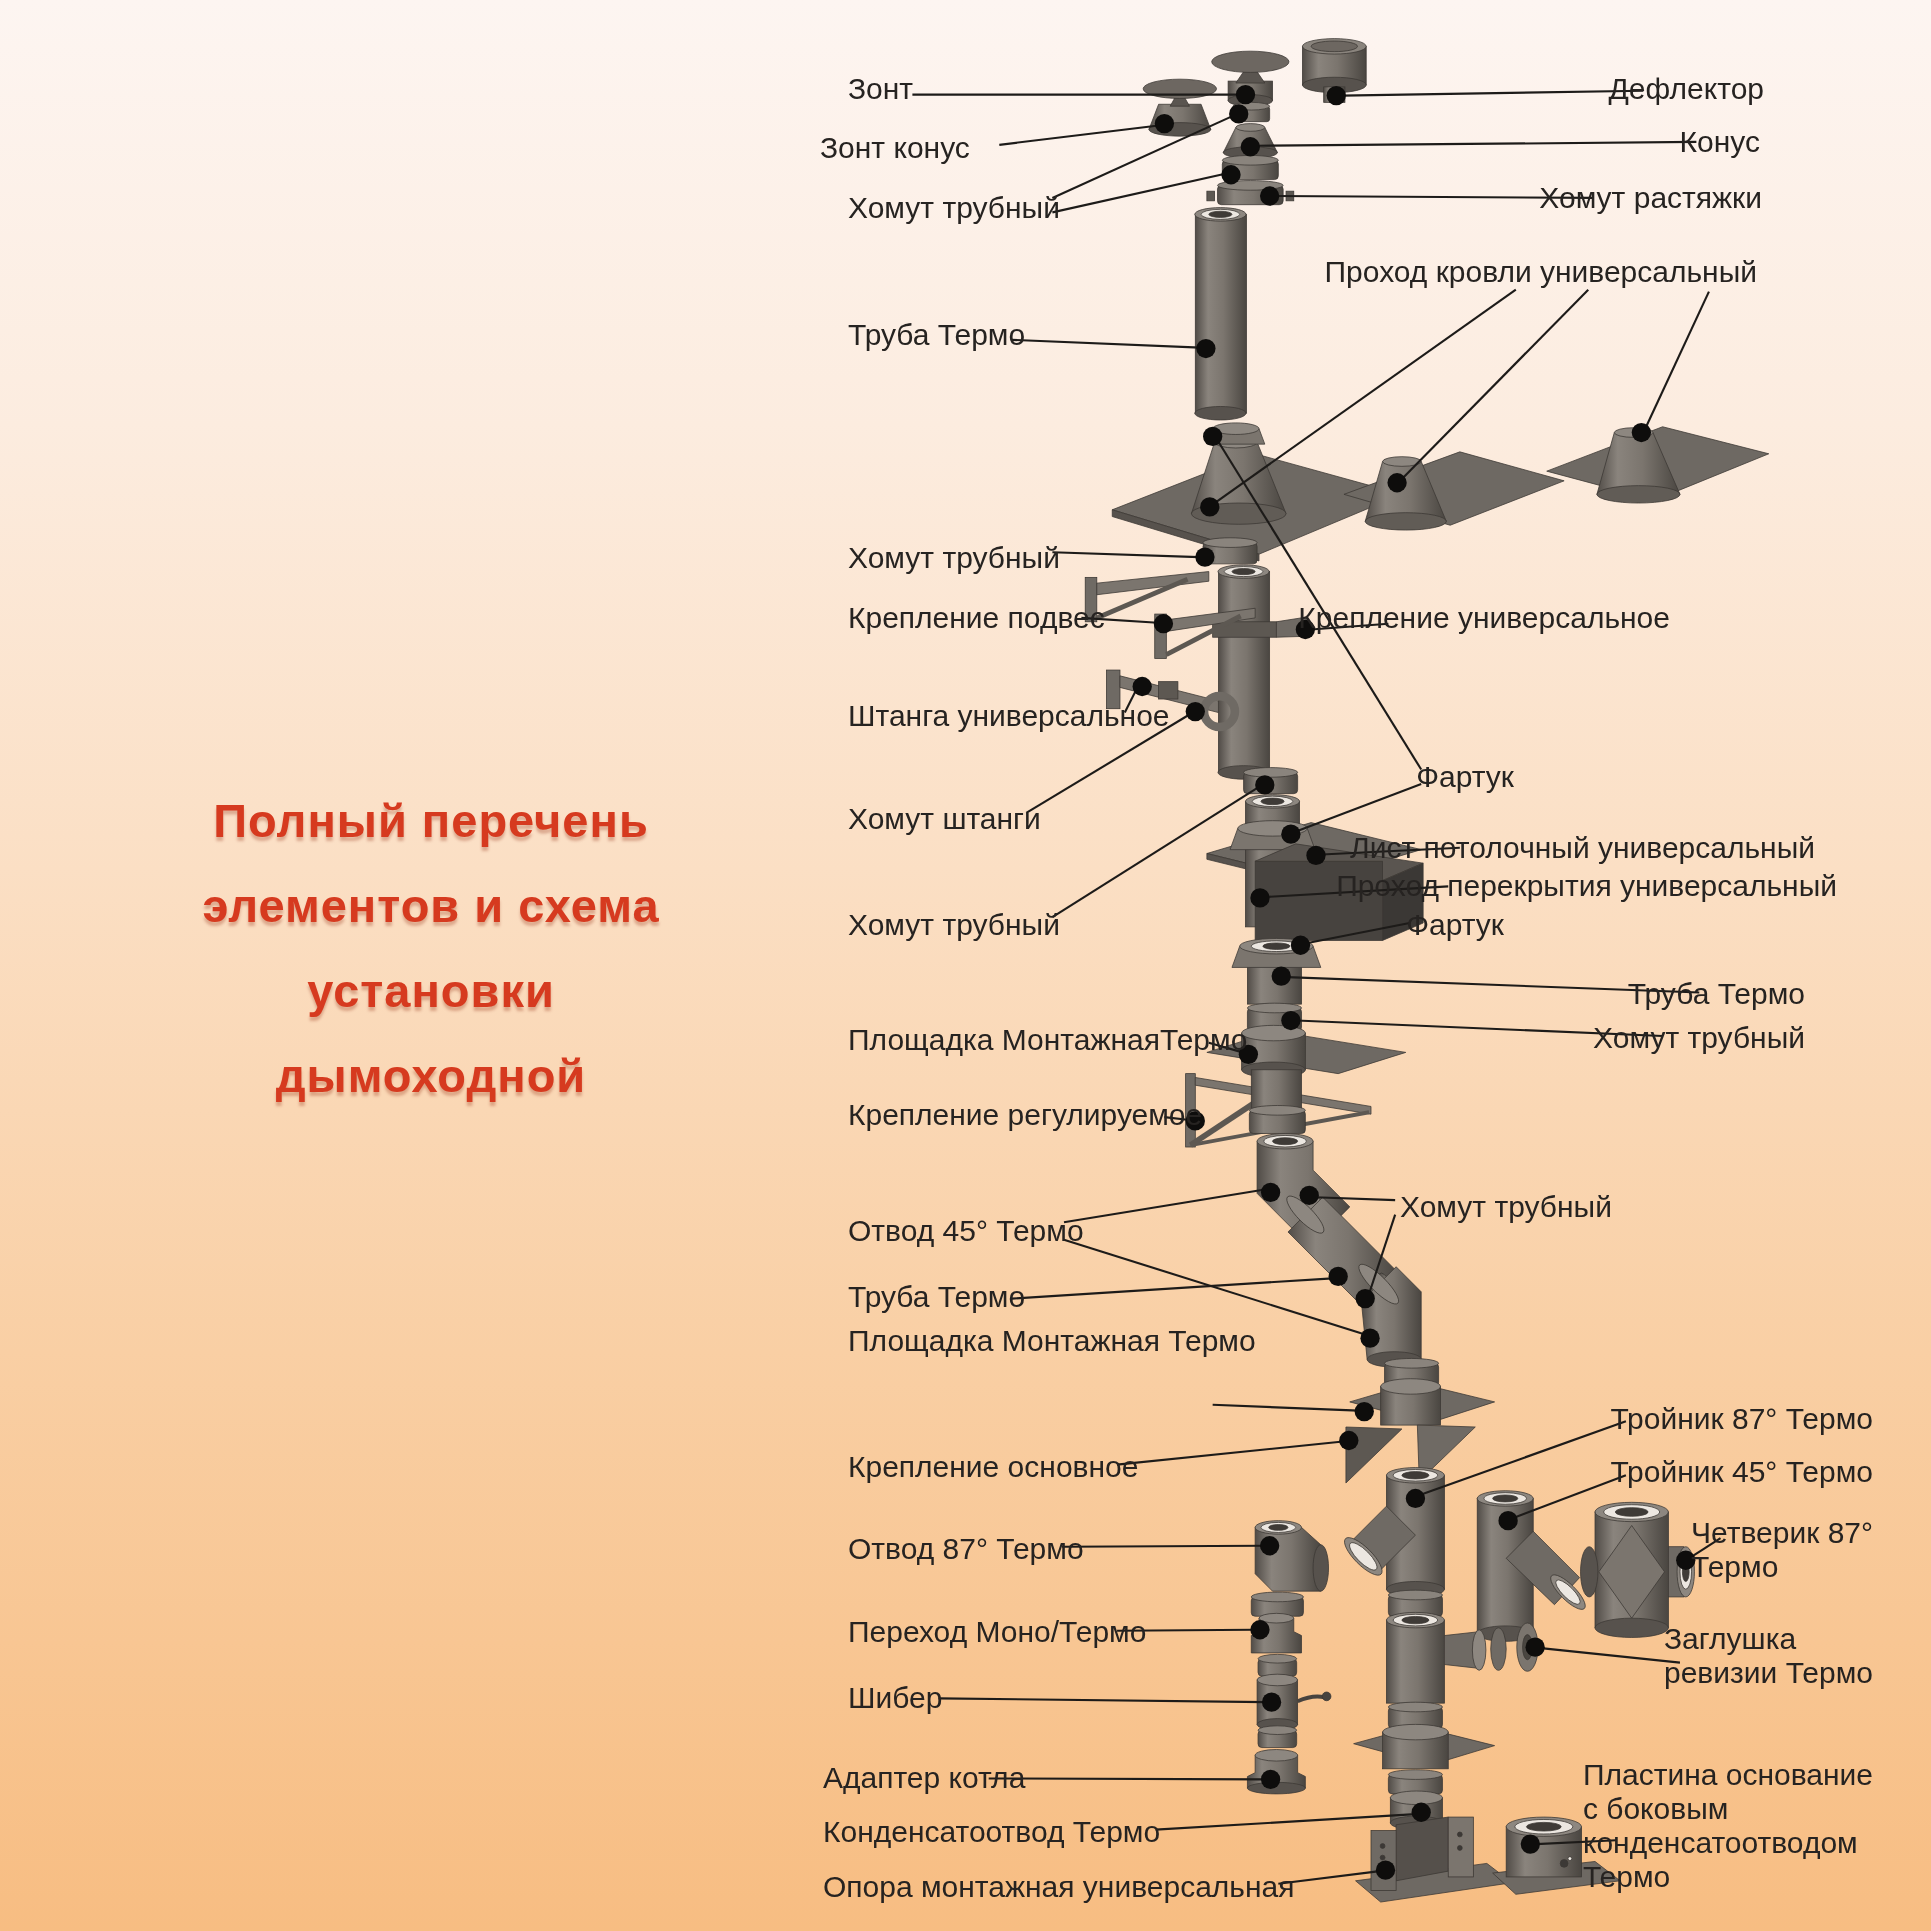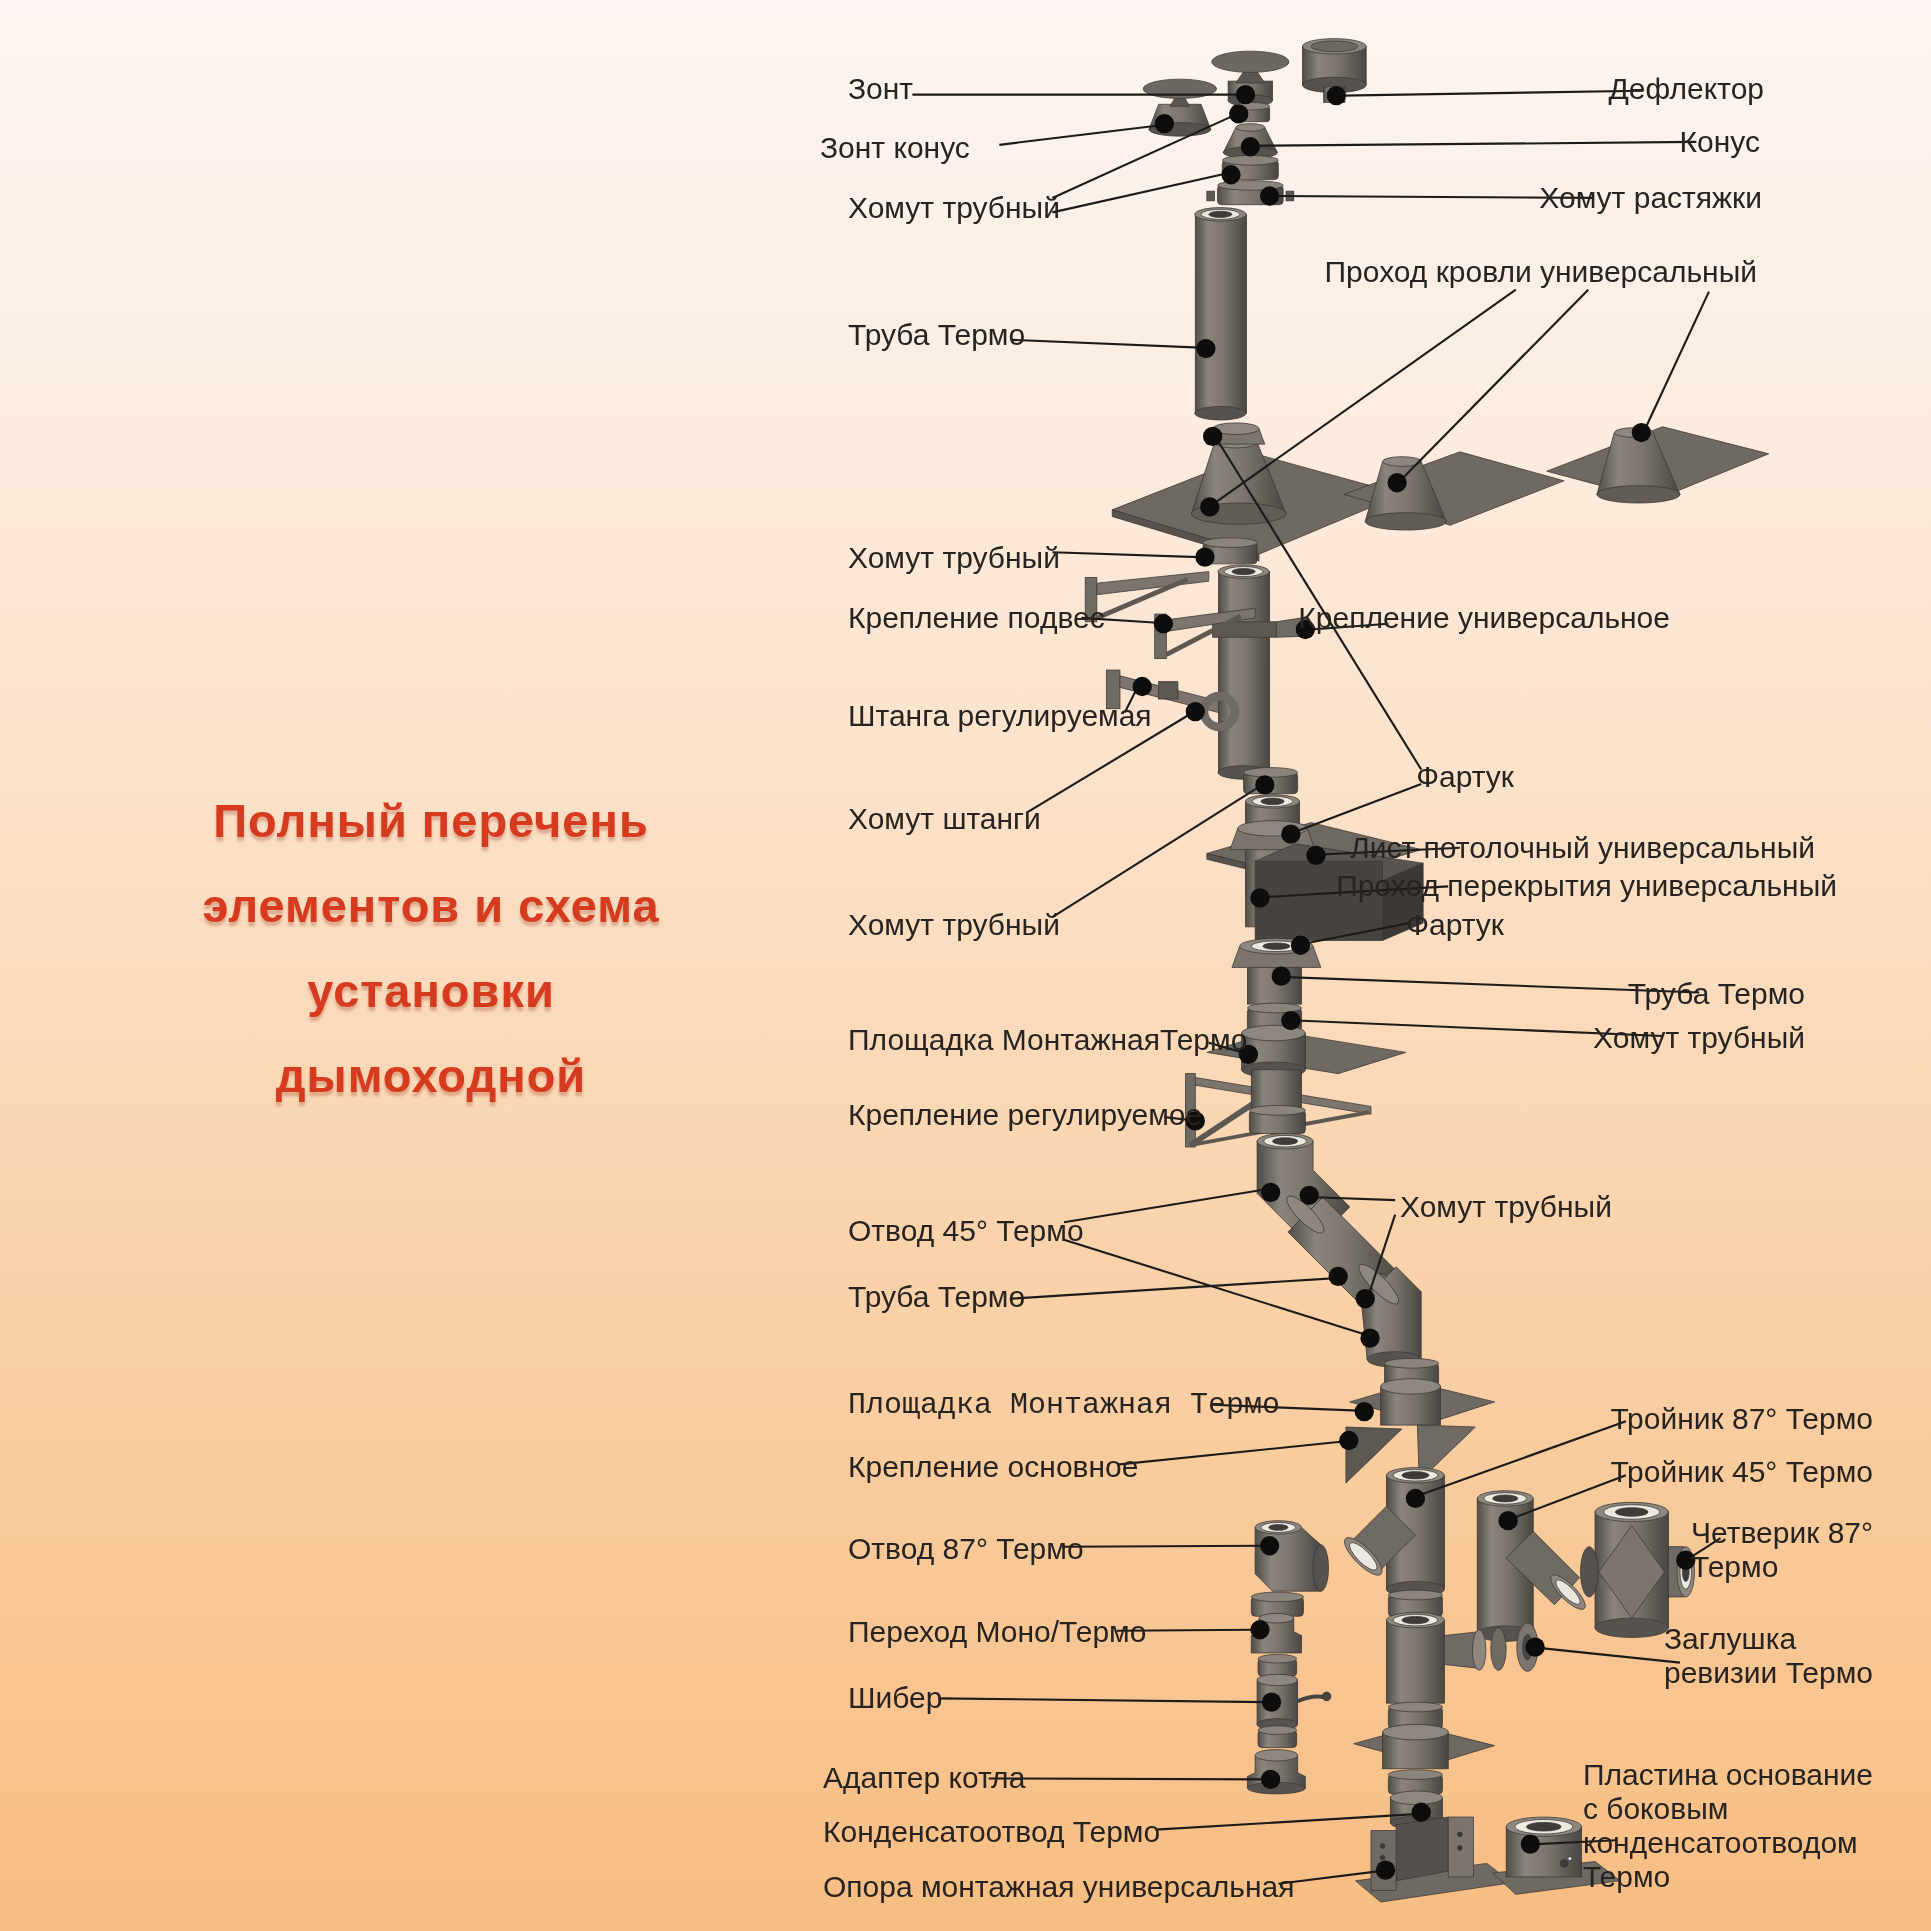--- a/index.html
+++ b/index.html
@@ -466,28 +466,28 @@
       <div>дымоходной</div>
     </div>
 
   <div id="label-layer">
       <div class="label l" style="top: 89px; left: 848px;">Зонт</div>
       <div class="label l" style="top: 148px; left: 820px;">Зонт конус</div>
       <div class="label l" style="top: 208px; left: 848px;">Хомут трубный</div>
       <div class="label l" style="top: 335px; left: 848px;">Труба Термо</div>
       <div class="label l" style="top: 558px; left: 848px;">Хомут трубный</div>
       <div class="label l" style="top: 618px; left: 848px;">Крепление подвес</div>
-      <div class="label l" style="top: 716px; left: 848px;">Штанга регулируемая</div>
+      <div class="label l" style="top: 716px; left: 848px;">Штанга универсальное</div>
       <div class="label l" style="top: 819px; left: 848px;">Хомут штанги</div>
       <div class="label l" style="top: 925px; left: 848px;">Хомут трубный</div>
       <div class="label l" style="top: 1040px; left: 848px;">Площадка МонтажнаяТермо</div>
       <div class="label l" style="top: 1115px; left: 848px;">Крепление регулируемое</div>
       <div class="label l" style="top: 1231px; left: 848px;">Отвод 45° Термо</div>
       <div class="label l" style="top: 1297px; left: 848px;">Труба Термо</div>
-      <div class="label l" style="top: 1405px; left: 848px; font-family: Liberation Mono, monospace;">Площадка Монтажная Термо</div>
+      <div class="label l" style="top: 1341px; left: 848px;">Площадка Монтажная Термо</div>
       <div class="label l" style="top: 1467px; left: 848px;">Крепление основное</div>
       <div class="label l" style="top: 1549px; left: 848px;">Отвод 87° Термо</div>
       <div class="label l" style="top: 1632px; left: 848px;">Переход Моно/Термо</div>
       <div class="label l" style="top: 1698px; left: 848px;">Шибер</div>
       <div class="label l" style="top: 1778px; left: 823px;">Адаптер котла</div>
       <div class="label l" style="top: 1832px; left: 823px;">Конденсатоотвод Термо</div>
       <div class="label l" style="top: 1887px; left: 823px;">Опора монтажная универсальная</div>
       <div class="label r" style="top: 89px; right: 167px;">Дефлектор</div>
       <div class="label r" style="top: 142px; right: 171px;">Конус</div>
       <div class="label r" style="top: 198px; right: 169px;">Хомут растяжки</div>

